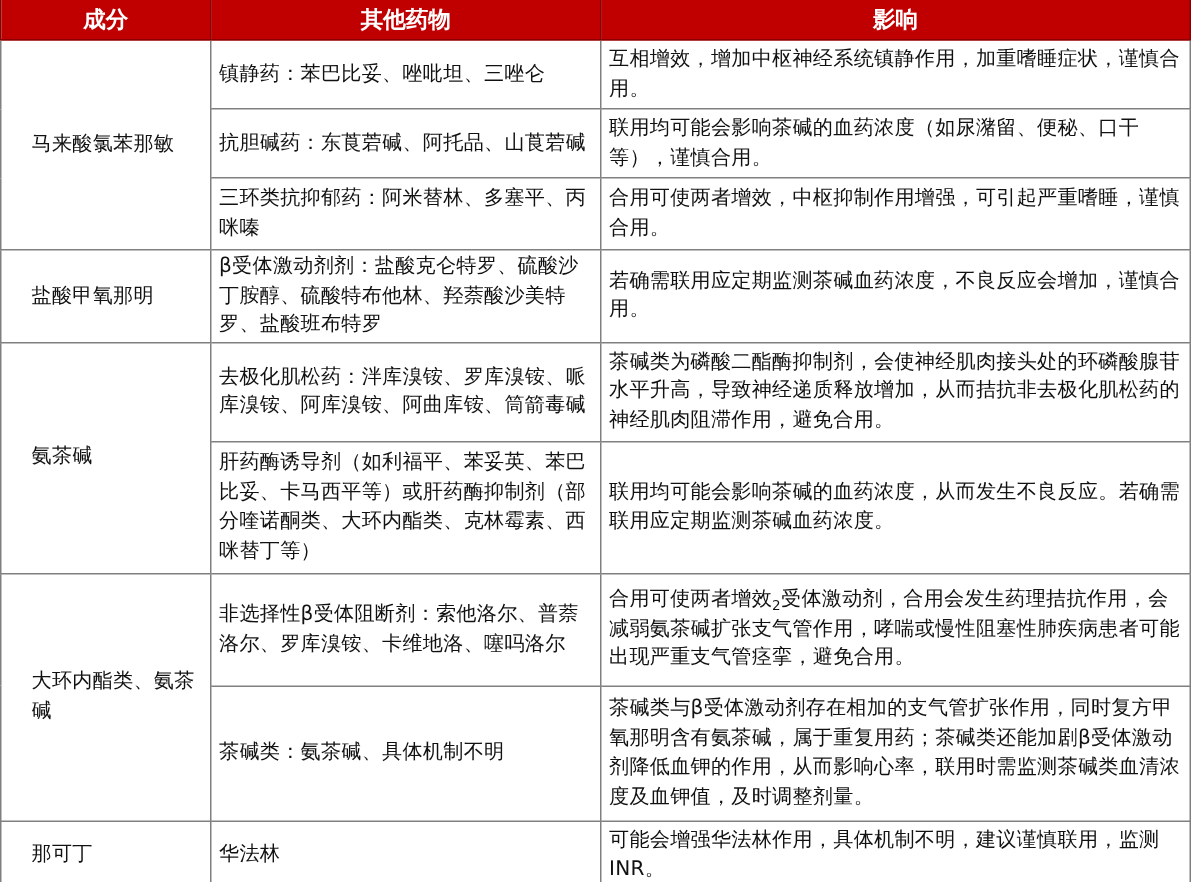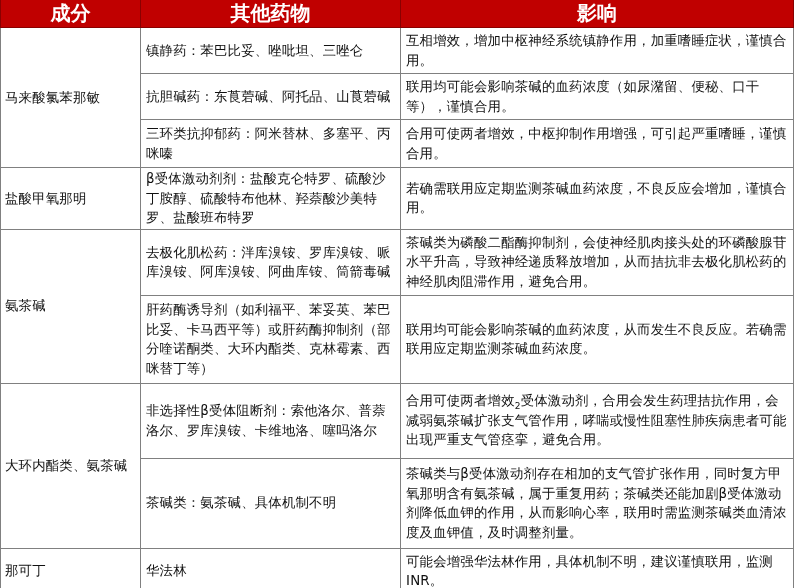--- a/index.html
+++ b/index.html
@@ -1,20 +1,20 @@
 <!DOCTYPE html>
 <html><head>
 <meta charset="utf-8">
 <style>
   html, body { margin:0; padding:0; background:#ffffff; }
   body { width:800px; height:588px; overflow:hidden; font-family:"DejaVu Sans","Liberation Sans",sans-serif; }
   table { border-collapse:collapse; position:absolute; left:0; top:0; width:793px; table-layout:fixed; }
-  th { background:#c00000; color:#ffffff; font-weight:bold; font-size:20px; height:26px; padding:0; text-align:center; border:1px solid #8a0000; border-top:none;margin-left:12px; }
+  th { background:#c00000; color:#ffffff; font-weight:bold; font-size:15px; height:26px; padding:0; text-align:center; border:1px solid #8a0000; border-top:none;margin-left:12px; }
   td { border:1px solid #808080; font-size:13.4px; line-height:19.5px; color:#111; padding:1px 4px 1px 5px; vertical-align:middle; letter-spacing:0.2px; }
-  td.comp { padding-left:4px; }
+  td.comp { padding-left:20px; }
   col.c1 { width:140px; }
   col.c2 { width:260px; }
   col.c3 { width:393px; }
   sub { font-size:9px; line-height:0; }
 </style>
 </head>
 <body>
 
 <table>
   <colgroup>

